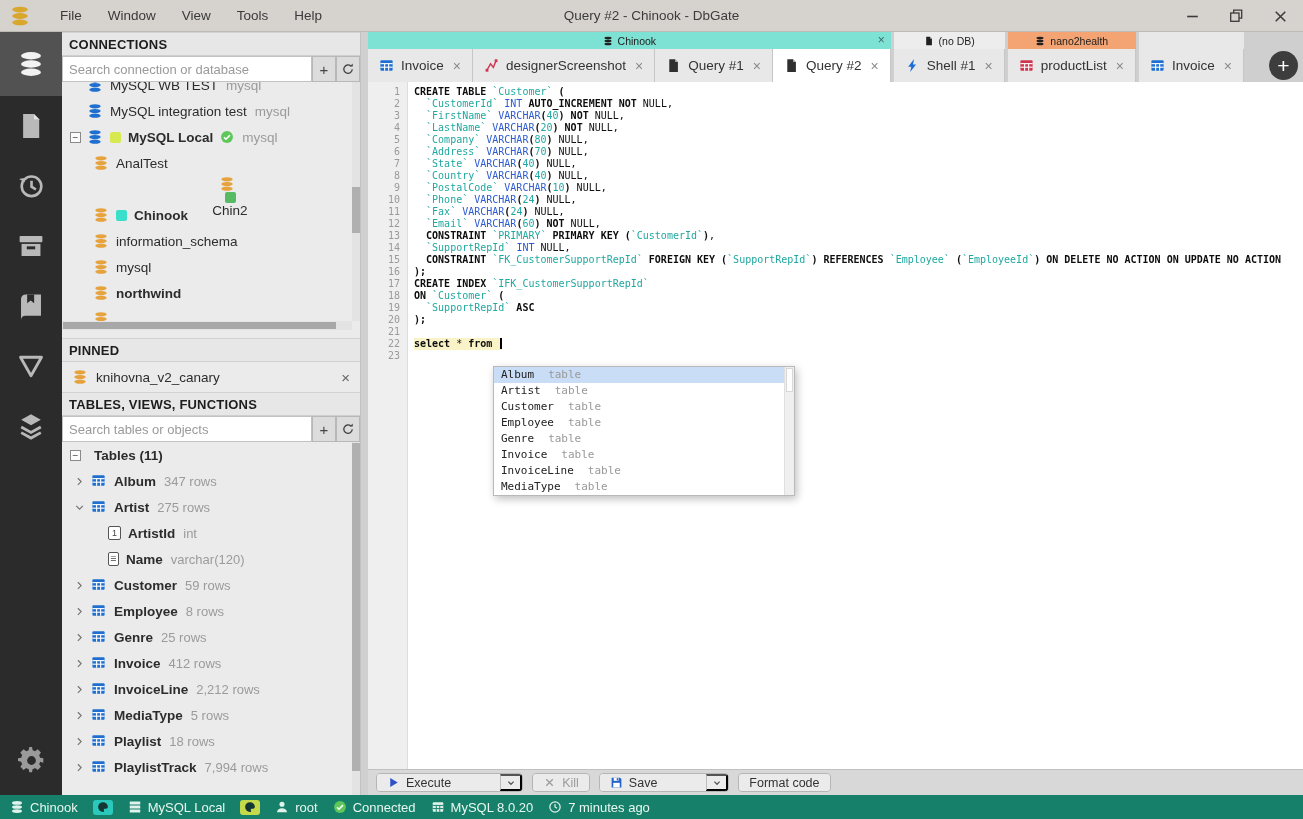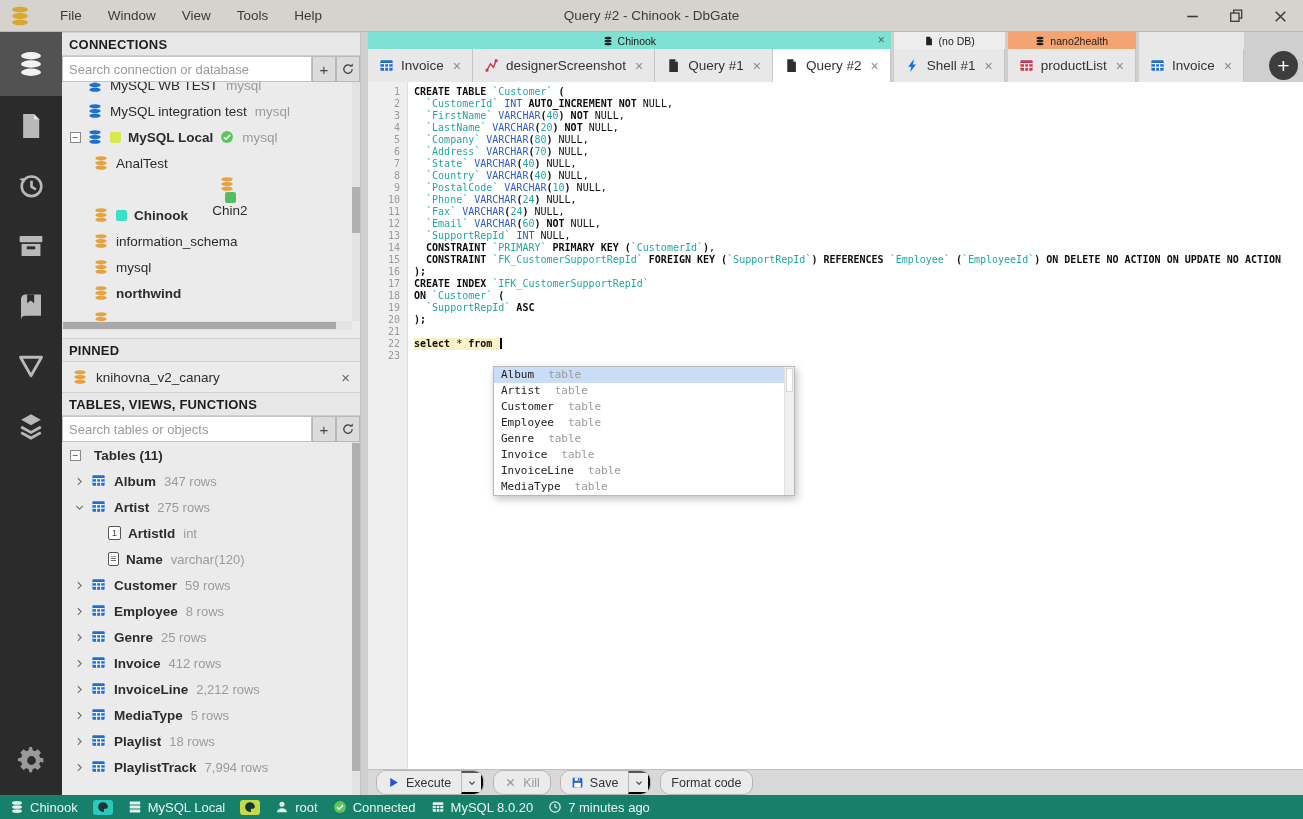--- a/index.html
+++ b/index.html
@@ -82,21 +82,21 @@
   .cursor { display:inline-block; width:2px; height:11px; background:#000; vertical-align:text-bottom; margin-left:2px; }
 
   .autocomplete { position:absolute; left:125px; top:284px; width:302px; background:#fff; border:1px solid #b9b9b9; box-shadow:2px 3px 8px rgba(0,0,0,.25); }
   .ac-item { height:16px; display:flex; align-items:center; padding:0 7px; font:11px/16px "DejaVu Sans Mono", monospace; color:#222; }
   .ac-item .kind { color:#999; margin-left:14px; }
   .ac-item.sel { background:#c9ddf6; }
   .ac-scroll { position:absolute; right:0; top:0; bottom:0; width:10px; background:#efefef; border-left:1px solid #e0e0e0; }
   .ac-thumb { position:absolute; top:1px; left:1px; right:1px; height:24px; background:#fdfdfd; border:1px solid #d8d8d8; }
 
   .toolbar { height:26px; background:#d8d8d8; border-top:1px solid #c0c0c0; display:flex; align-items:center; padding-left:8px; gap:9px; flex-shrink:0; }
-  .tb-group { display:flex; height:25px; border:1px solid #b5b5b5; border-radius:10px; overflow:hidden; background:#ebebeb; }
+  .tb-group { display:flex; height:19px; border:1px solid #b5b5b5; border-radius:4px; overflow:hidden; background:#ebebeb;gap:39px; }
   .tb-btn { display:flex; align-items:center; gap:6px; padding:0 10px; font-size:12.5px; color:#333; background:#ebebeb; border:none; font-family:"Liberation Sans",sans-serif; }
   .tb-caret { width:22px; display:flex; align-items:center; justify-content:center; border-left:1px solid #bdbdbd; background:#ebebeb; }
   .tb-btn.disabled { color:#9b9b9b;justify-content:flex-end; }
 
   
   .statusbar { position:absolute; left:0; right:0; bottom:0; height:24px; background:#17806a; display:flex; align-items:center; padding-left:10px; gap:15px; }
   .sb-item { display:flex; align-items:center; gap:6px; font-size:13px; color:#e9f7f1; white-space:nowrap; }
   .sb-badge { width:20px; height:15px; border-radius:3px; display:inline-flex; align-items:center; justify-content:center; }
 </style>
 </head>
@@ -792,22 +792,22 @@
           <div class="code-line"><span class="tk-pl">  </span><span class="tk-id">`FirstName`</span><span class="tk-pl"> </span><span class="tk-ty">VARCHAR</span><span class="tk-k">(</span><span class="tk-num">40</span><span class="tk-k">)</span><span class="tk-pl"> </span><span class="tk-k">NOT</span><span class="tk-pl"> NULL,</span></div>
           <div class="code-line"><span class="tk-pl">  </span><span class="tk-id">`LastName`</span><span class="tk-pl"> </span><span class="tk-ty">VARCHAR</span><span class="tk-k">(</span><span class="tk-num">20</span><span class="tk-k">)</span><span class="tk-pl"> </span><span class="tk-k">NOT</span><span class="tk-pl"> NULL,</span></div>
           <div class="code-line"><span class="tk-pl">  </span><span class="tk-id">`Company`</span><span class="tk-pl"> </span><span class="tk-ty">VARCHAR</span><span class="tk-k">(</span><span class="tk-num">80</span><span class="tk-k">)</span><span class="tk-pl"> NULL,</span></div>
           <div class="code-line"><span class="tk-pl">  </span><span class="tk-id">`Address`</span><span class="tk-pl"> </span><span class="tk-ty">VARCHAR</span><span class="tk-k">(</span><span class="tk-num">70</span><span class="tk-k">)</span><span class="tk-pl"> NULL,</span></div>
           <div class="code-line"><span class="tk-pl">  </span><span class="tk-id">`State`</span><span class="tk-pl"> </span><span class="tk-ty">VARCHAR</span><span class="tk-k">(</span><span class="tk-num">40</span><span class="tk-k">)</span><span class="tk-pl"> NULL,</span></div>
           <div class="code-line"><span class="tk-pl">  </span><span class="tk-id">`Country`</span><span class="tk-pl"> </span><span class="tk-ty">VARCHAR</span><span class="tk-k">(</span><span class="tk-num">40</span><span class="tk-k">)</span><span class="tk-pl"> NULL,</span></div>
           <div class="code-line"><span class="tk-pl">  </span><span class="tk-id">`PostalCode`</span><span class="tk-pl"> </span><span class="tk-ty">VARCHAR</span><span class="tk-k">(</span><span class="tk-num">10</span><span class="tk-k">)</span><span class="tk-pl"> NULL,</span></div>
           <div class="code-line"><span class="tk-pl">  </span><span class="tk-id">`Phone`</span><span class="tk-pl"> </span><span class="tk-ty">VARCHAR</span><span class="tk-k">(</span><span class="tk-num">24</span><span class="tk-k">)</span><span class="tk-pl"> NULL,</span></div>
           <div class="code-line"><span class="tk-pl">  </span><span class="tk-id">`Fax`</span><span class="tk-pl"> </span><span class="tk-ty">VARCHAR</span><span class="tk-k">(</span><span class="tk-num">24</span><span class="tk-k">)</span><span class="tk-pl"> NULL,</span></div>
           <div class="code-line"><span class="tk-pl">  </span><span class="tk-id">`Email`</span><span class="tk-pl"> </span><span class="tk-ty">VARCHAR</span><span class="tk-k">(</span><span class="tk-num">60</span><span class="tk-k">)</span><span class="tk-pl"> </span><span class="tk-k">NOT</span><span class="tk-pl"> NULL,</span></div>
+          <div class="code-line"><span class="tk-pl">  </span><span class="tk-k">CONSTRAINT </span><span class="tk-id">`PRIMARY`</span><span class="tk-k"> PRIMARY KEY (</span><span class="tk-id">`CustomerId`</span><span class="tk-k">)</span><span class="tk-pl">,</span></div>
           <div class="code-line"><span class="tk-pl">  </span><span class="tk-id">`SupportRepId`</span><span class="tk-pl"> </span><span class="tk-ty">INT</span><span class="tk-pl"> NULL,</span></div>
-          <div class="code-line"><span class="tk-pl">  </span><span class="tk-k">CONSTRAINT </span><span class="tk-id">`PRIMARY`</span><span class="tk-k"> PRIMARY KEY (</span><span class="tk-id">`CustomerId`</span><span class="tk-k">)</span><span class="tk-pl">,</span></div>
           <div class="code-line"><span class="tk-pl">  </span><span class="tk-k">CONSTRAINT </span><span class="tk-id">`FK_CustomerSupportRepId`</span><span class="tk-k"> FOREIGN KEY (</span><span class="tk-id">`SupportRepId`</span><span class="tk-k">) REFERENCES </span><span class="tk-id">`Employee`</span><span class="tk-k"> (</span><span class="tk-id">`EmployeeId`</span><span class="tk-k">) ON DELETE NO ACTION ON UPDATE NO ACTION</span></div>
           <div class="code-line"><span class="tk-k">);</span></div>
           <div class="code-line"><span class="tk-k">CREATE INDEX </span><span class="tk-id">`IFK_CustomerSupportRepId`</span></div>
           <div class="code-line"><span class="tk-k">ON </span><span class="tk-id">`Customer`</span><span class="tk-k"> (</span></div>
           <div class="code-line"><span class="tk-pl">  </span><span class="tk-id">`SupportRepId`</span><span class="tk-k"> ASC</span></div>
           <div class="code-line"><span class="tk-k">);</span></div>
           <div class="code-line">&nbsp;</div>
           <div class="code-line"><span class="stmt-hl"><span class="tk-k">select</span><span class="tk-pl"> * </span><span class="tk-k">from</span><span class="tk-pl"> </span><span class="cursor"></span></span></div>
         </div>
       <div class="autocomplete" id="autocomplete">

